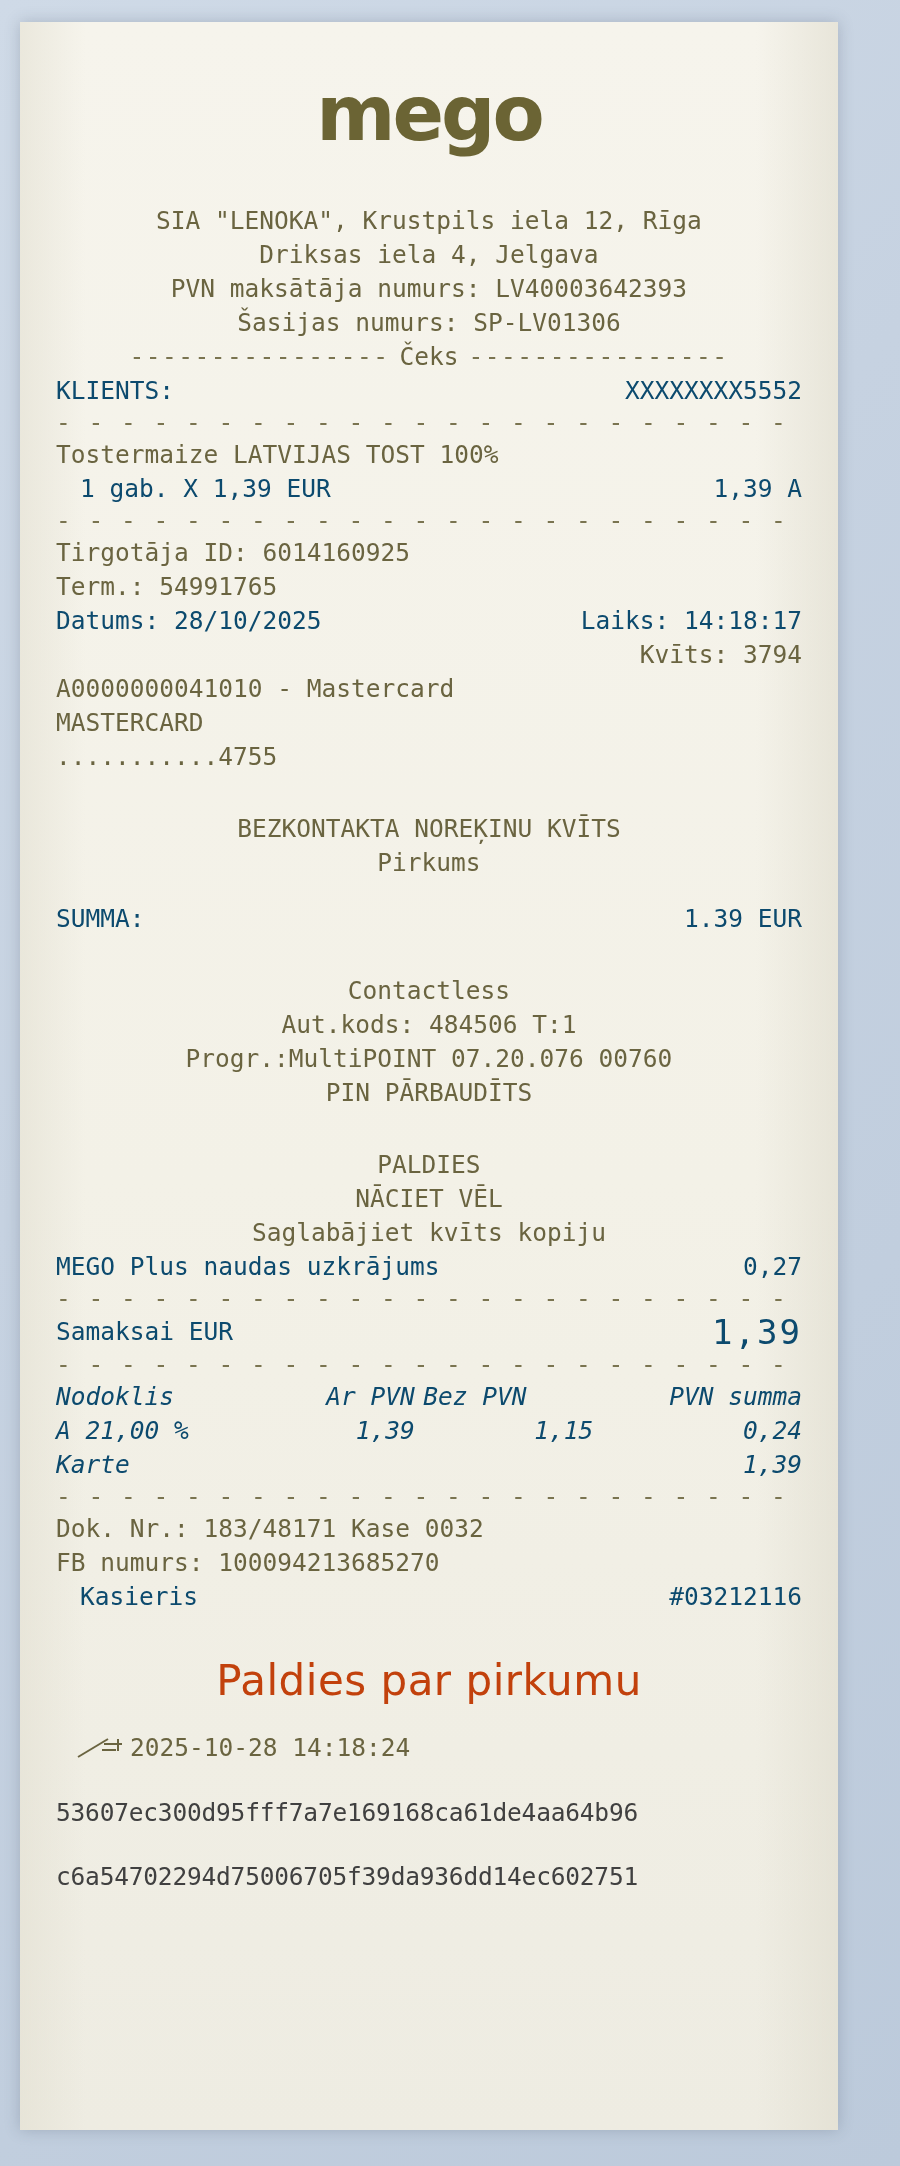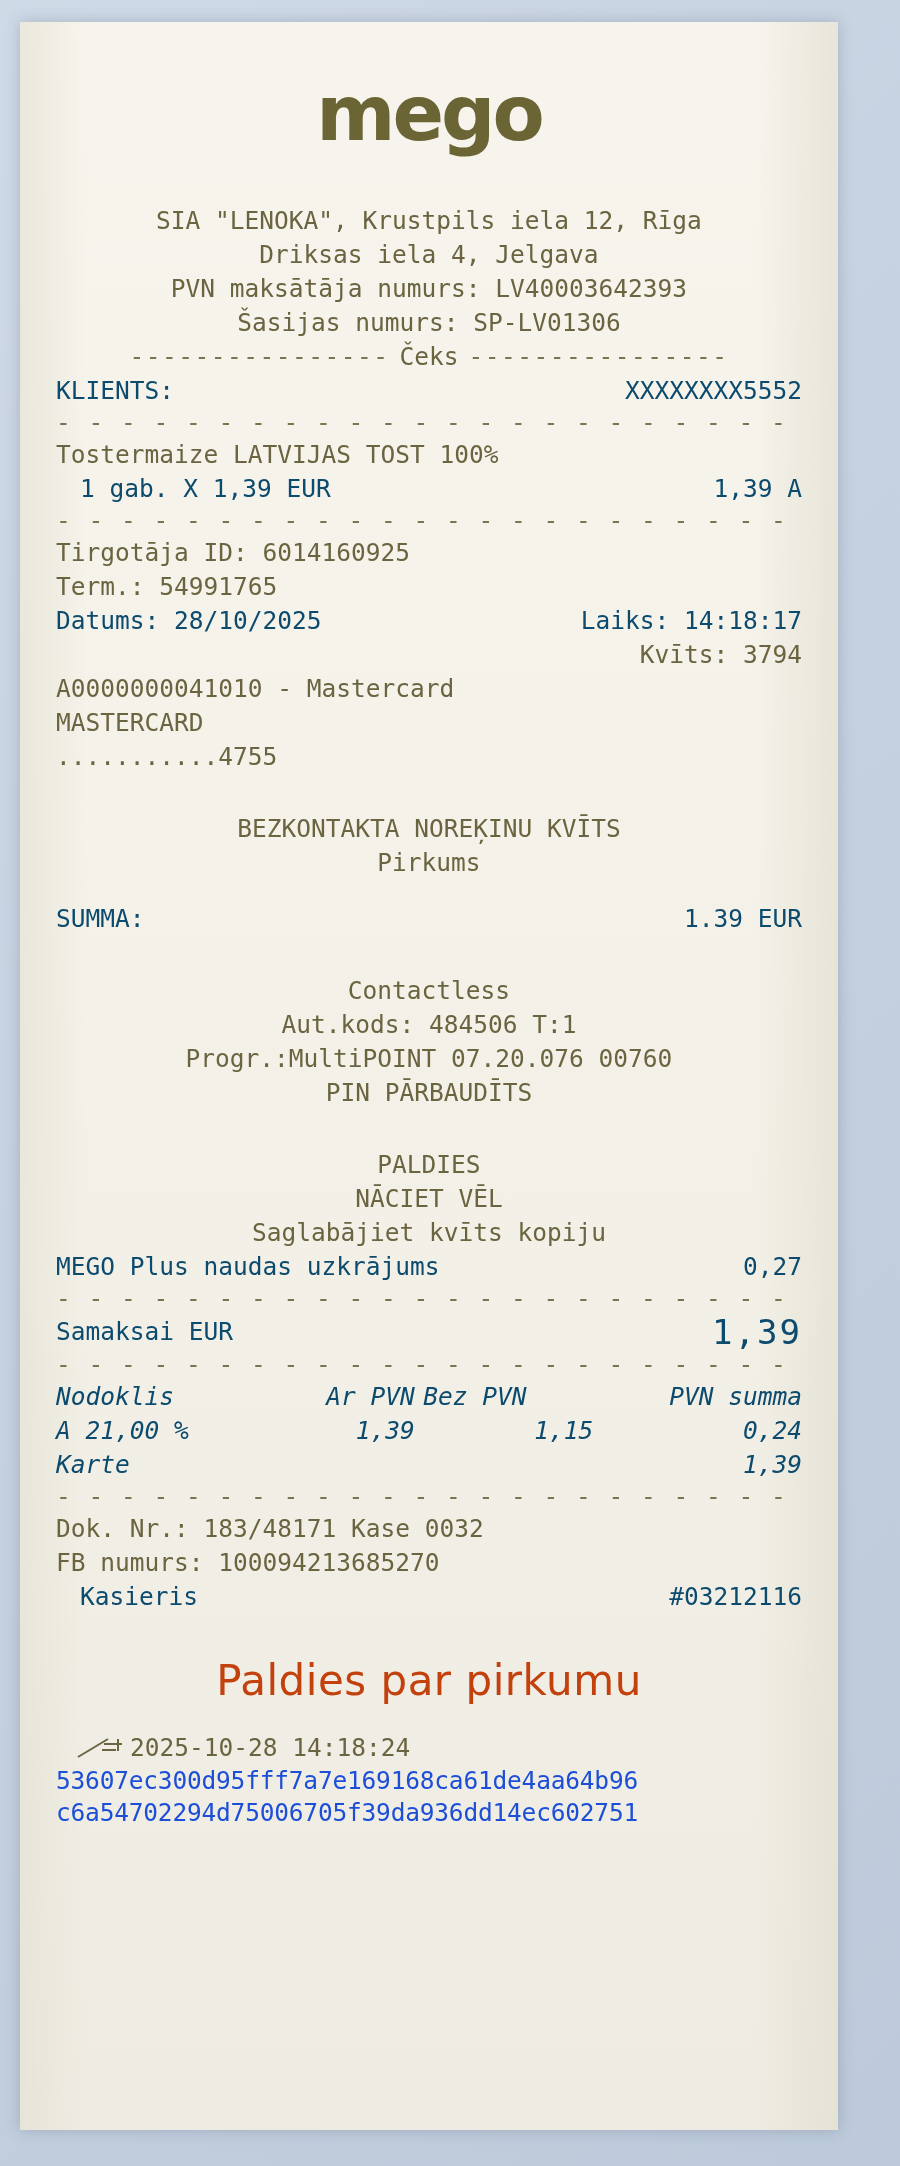--- a/index.html
+++ b/index.html
@@ -118,23 +118,24 @@
     color: #6a6440;
     padding-left: 18px;
   }
   .sig {
     width: 56px;
     height: 26px;
   }
   .hash {
     font-size: 24.5px;
     line-height: 32px;
-    color: #1d4ed8;
+    color: #404040;
     white-space: pre;
     letter-spacing: -0.2px;
+    margin-top: 32px;
   }
   .indent1 { padding-left: 24px; }
   .taxtable .row { font-size: 24.5px; font-style: italic; }
   .col-r { text-align: right; }
 </style>
 </head>
 <body>
 
 <div class="backdrop"></div>
 

